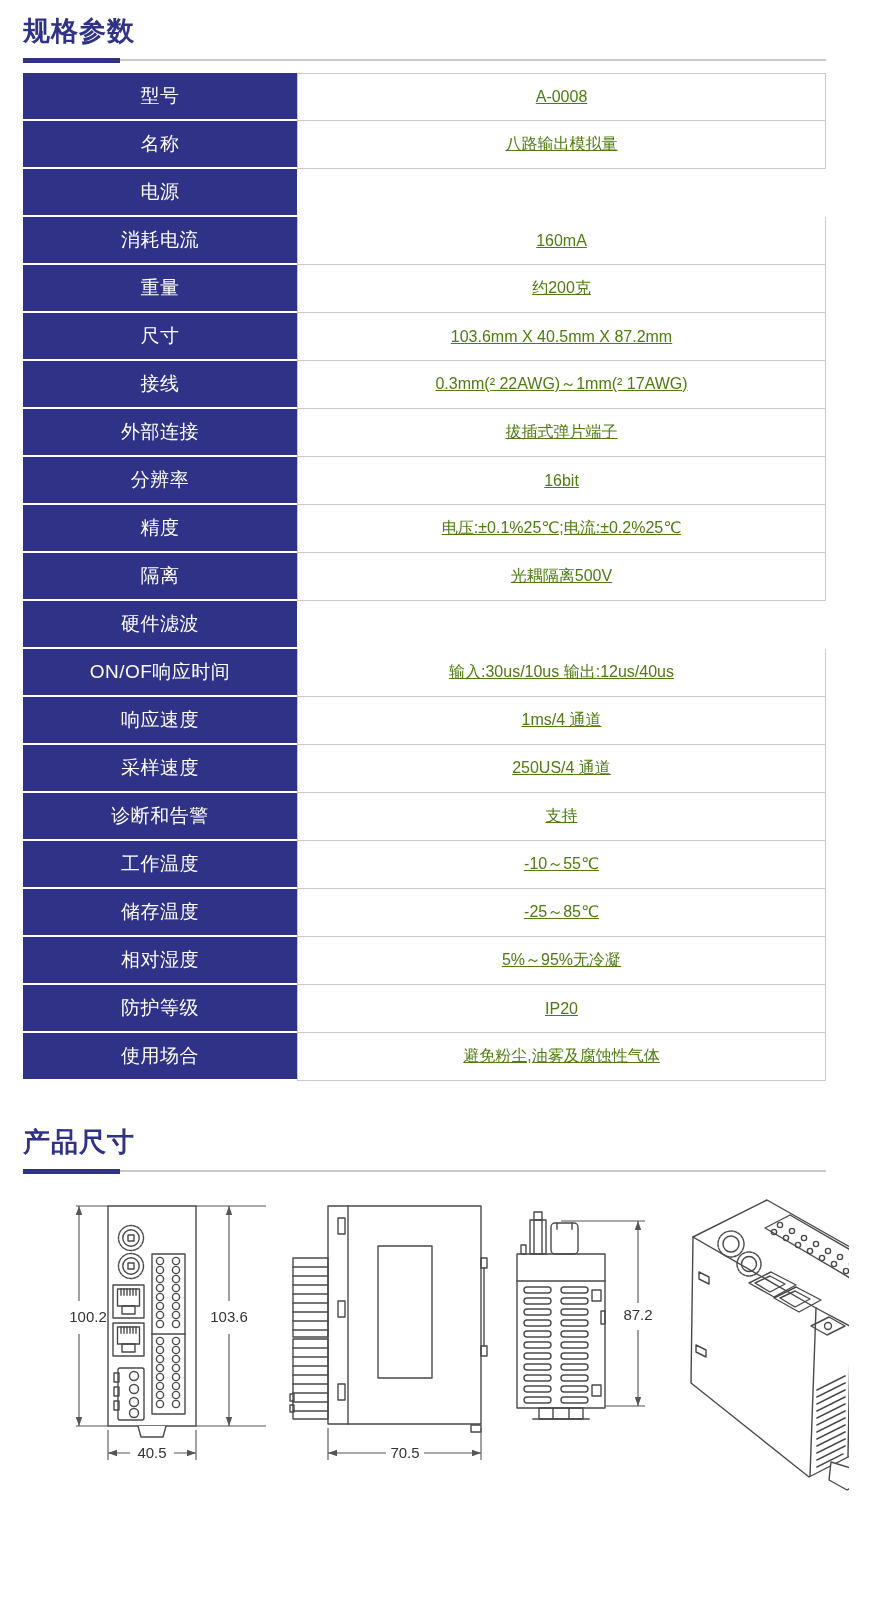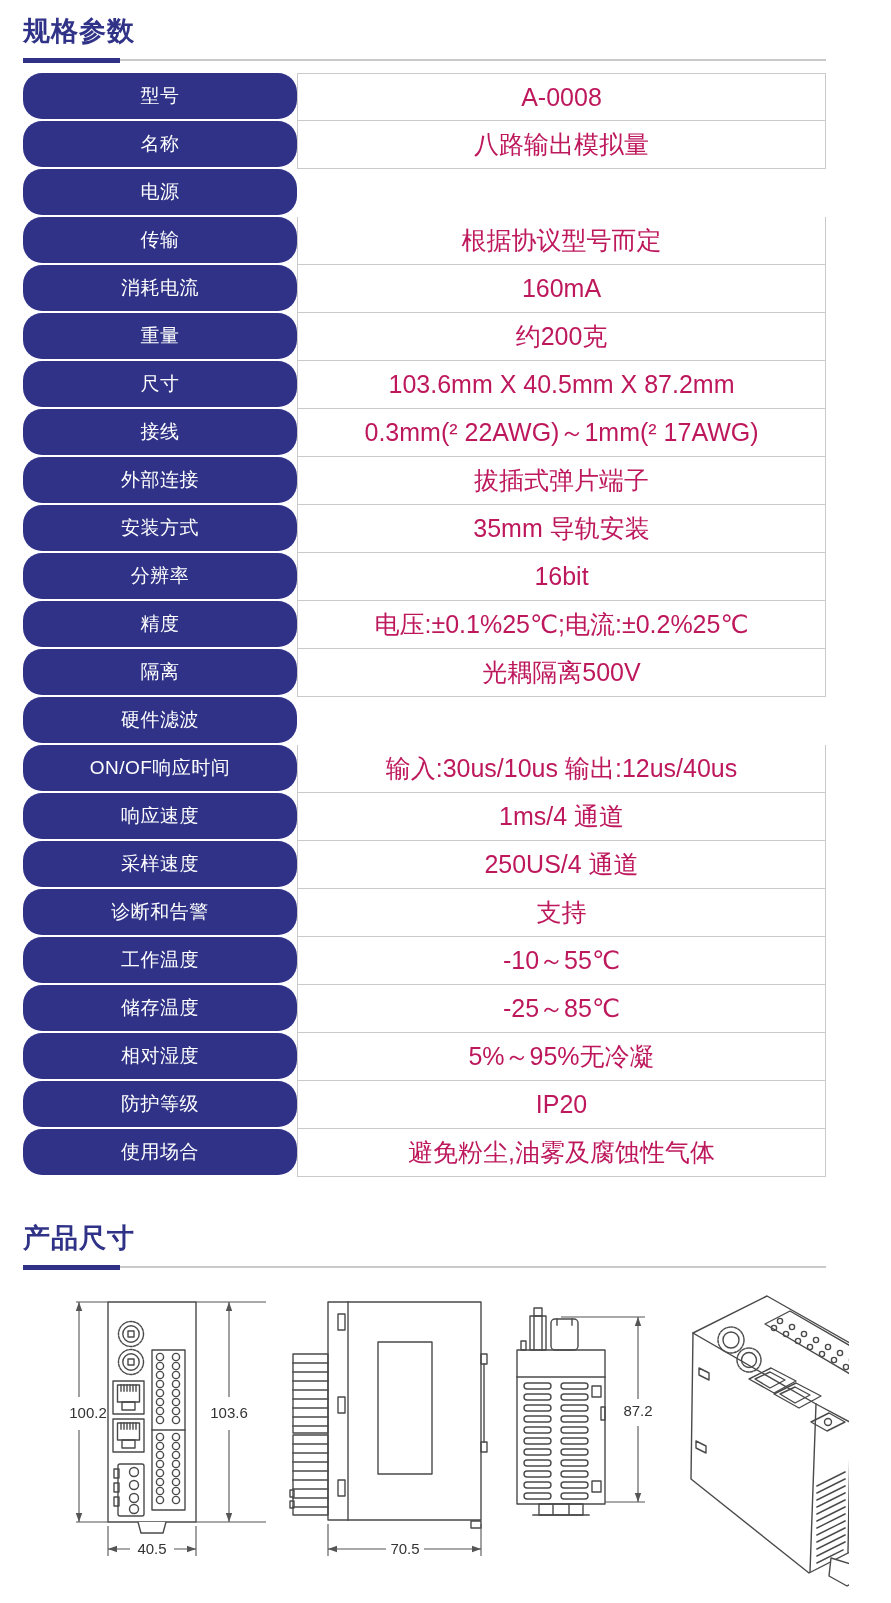--- a/index.html
+++ b/index.html
@@ -10,24 +10,24 @@
              color:#2F3287;letter-spacing:1px;}
   .sec-title.first{padding-top:14px;}
   .sec-title.second{padding-top:44px;}
   .title-rule{position:relative;height:5px;margin-top:10px;}
   .title-rule .accent-seg{position:absolute;left:0;top:0;width:97px;height:5px;background:#2F3287;}
   .title-rule .gray-seg{position:absolute;left:97px;right:0;top:1px;height:2px;background:#c9c9c9;}
   .spec-table{margin-top:10px;}
   .spec-row{display:flex;height:48px;}
   .spec-label{width:274px;height:46px;background:#2F3287;color:#ffffff;
               display:flex;align-items:center;justify-content:center;
-              font-size:19px;letter-spacing:0.5px;border-radius:19px;}
+              font-size:19px;letter-spacing:0.5px;}
   .spec-value{flex:1;height:47px;border-left:1px solid #cacaca;border-right:1px solid #cacaca;
               border-bottom:1px solid #cacaca;display:flex;align-items:center;justify-content:center;
-              font-size:25px;color:#be185d;background:#ffffff;}
+              font-size:16px;color:#4d7c0f;background:#ffffff;text-decoration:underline;}
   .spec-row:first-child .spec-value{border-top:1px solid #cacaca;height:46px;}
   .drawings{position:relative;height:305px;margin-top:24px;margin-left:43px;}
   .drawings svg{position:absolute;top:0;}
   svg text{font-family:"Liberation Sans","DejaVu Sans",sans-serif;font-size:15px;fill:#333;}
   .ln{stroke:#4a4a4a;stroke-width:1.4;fill:none;stroke-linejoin:round;stroke-linecap:square;}
   .lnf{stroke:#4a4a4a;stroke-width:1.4;fill:#ffffff;stroke-linejoin:round;}
   .dim{stroke:#555;stroke-width:1.1;fill:none;}
   .dimf{stroke:none;fill:#555;}
 </style>
 </head>
@@ -48,46 +48,38 @@
             <div class="spec-value">A-0008</div>
           </div>
           <div class="spec-row">
             <div class="spec-label">名称</div>
             <div class="spec-value">八路输出模拟量</div>
           </div>
           <div class="spec-row">
             <div class="spec-label">电源</div>
           </div>
           <div class="spec-row">
-            <div class="spec-label">传输</div>
-            <div class="spec-value">根据协议型号而定</div>
-          </div>
-          <div class="spec-row">
             <div class="spec-label">消耗电流</div>
             <div class="spec-value">160mA</div>
           </div>
           <div class="spec-row">
             <div class="spec-label">重量</div>
             <div class="spec-value">约200克</div>
           </div>
           <div class="spec-row">
             <div class="spec-label">尺寸</div>
             <div class="spec-value">103.6mm X 40.5mm X 87.2mm</div>
           </div>
           <div class="spec-row">
             <div class="spec-label">接线</div>
             <div class="spec-value">0.3mm(² 22AWG)～1mm(² 17AWG)</div>
           </div>
           <div class="spec-row">
             <div class="spec-label">外部连接</div>
             <div class="spec-value">拔插式弹片端子</div>
-          </div>
-          <div class="spec-row">
-            <div class="spec-label">安装方式</div>
-            <div class="spec-value">35mm 导轨安装</div>
           </div>
           <div class="spec-row">
             <div class="spec-label">分辨率</div>
             <div class="spec-value">16bit</div>
           </div>
           <div class="spec-row">
             <div class="spec-label">精度</div>
             <div class="spec-value">电压:±0.1%25℃;电流:±0.2%25℃</div>
           </div>
           <div class="spec-row">

